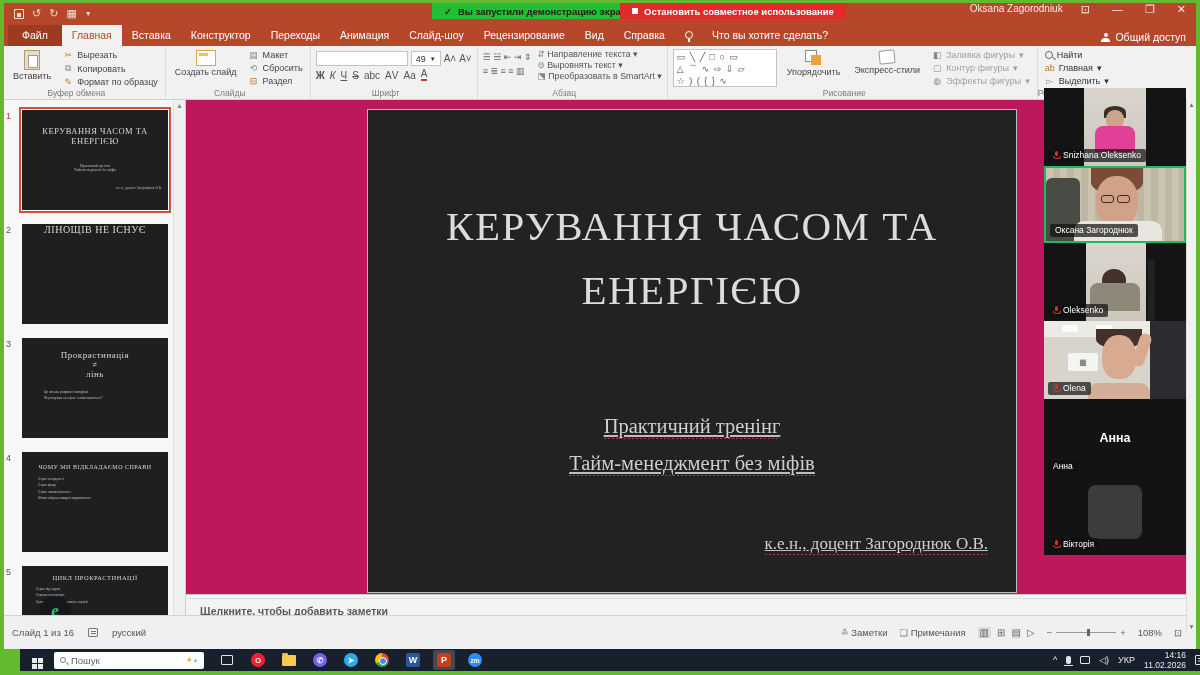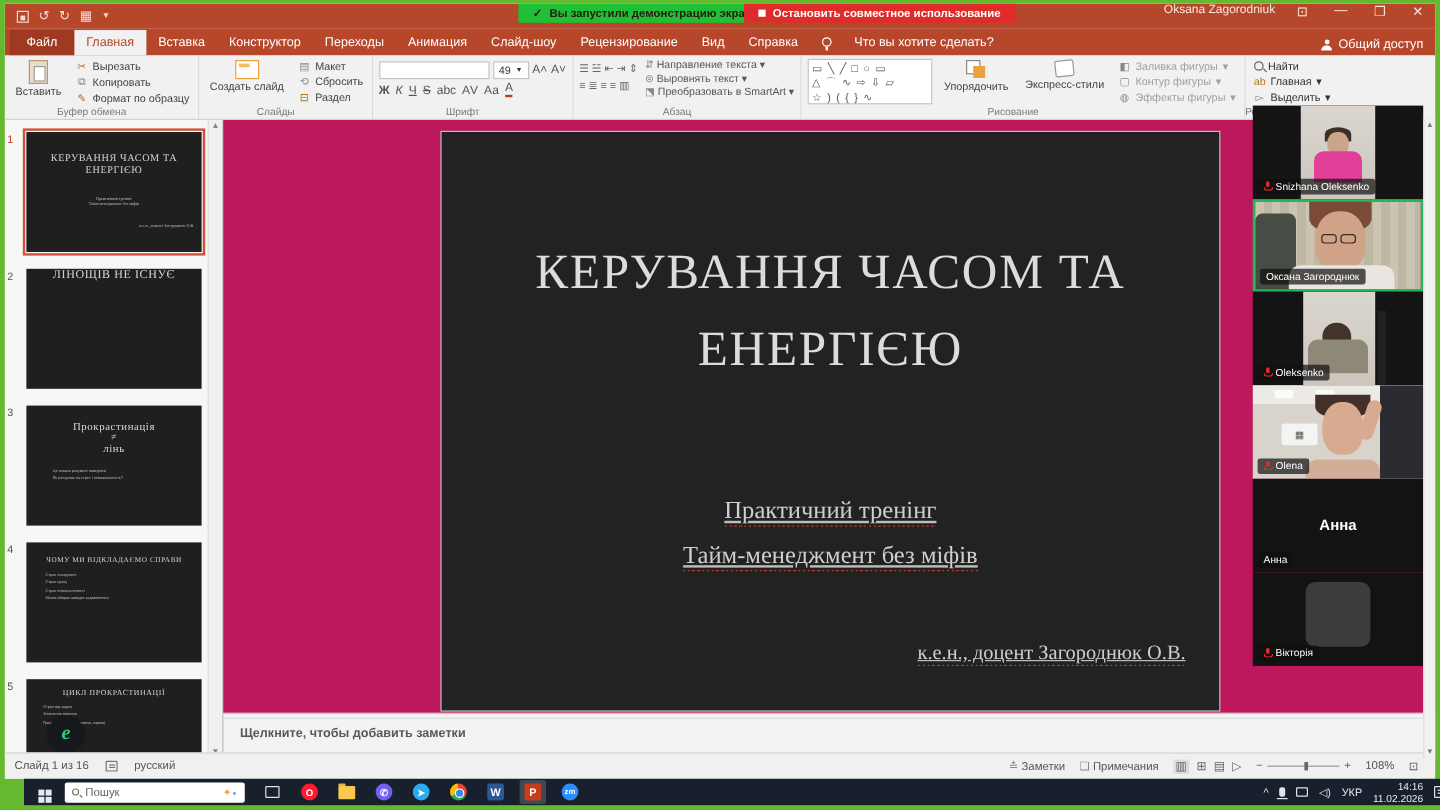--- a/index.html
+++ b/index.html
@@ -85,21 +85,21 @@
   .canvas { flex:1; position:relative; }
   .slide { position:absolute; left:182px; top:10px; width:648px; height:482px; background:#222222; color:#d9d9d9; font-family:"Liberation Serif",serif; box-shadow:0 0 0 1px #bdbdbd; }
   .slide-title { position:absolute; top:85px; left:40px; right:40px; text-align:center; font-size:41px; letter-spacing:1.5px; line-height:1.55; color:#dcdcdc; }
   .slide-sub { position:absolute; top:298px; left:0; right:0; text-align:center; font-size:20.5px; line-height:1.8; color:#cfcfcf; }
   .squig { text-decoration:underline; text-decoration-color:#bdbdbd; padding-bottom:2px; background-image:repeating-linear-gradient(90deg,#b03a2e 0 2px,transparent 2px 4px); background-size:100% 1px; background-repeat:no-repeat; background-position:left bottom; }
   .slide-author { position:absolute; right:28px; bottom:38px; font-size:17px; color:#cfcfcf; }
 
   .notes { height:38px; background:#f3f3f3; border-top:1px solid #c9c7c5; font-size:10.5px; color:#595959; padding:10px 0 0 14px; position:relative;font-weight:bold; }
   .notes::before { content:""; position:absolute; top:3px; left:0; right:0; height:1px; background:#dddddd; }
 
-  .statusbar { position:absolute; left:0; right:0; bottom:0; height:22px; background:#f0f0f0; border-top:1px solid #d6d4d2; font-size:9.5px; color:#555; display:flex; align-items:center;margin-top:45px; }
+  .statusbar { position:absolute; left:0; right:0; bottom:0; height:34px; background:#f0f0f0; border-top:1px solid #d6d4d2; font-size:9.5px; color:#555; display:flex; align-items:center;margin-top:45px; }
   .sb-left { display:flex; gap:14px; padding-left:8px; align-items:center; }
   .ic-spell { display:inline-block; width:10px; height:9px; border:1px solid #777; border-radius:1px; position:relative; }
   .ic-spell::after { content:""; position:absolute; left:2px; top:2px; width:5px; height:1px; background:#777; box-shadow:0 2px 0 #777; }
   .sb-right { margin-left:auto; display:flex; gap:12px; align-items:center; padding-right:14px; }
   .viewbtns { display:flex; gap:6px; font-size:10px; color:#666; }
   .viewbtns .act { background:#dcdcdc; padding:0 2px; }
   .zoomline { display:flex; align-items:center; gap:4px; color:#666; }
   .ztrack { width:60px; height:1px; background:#999; position:relative; }
   .zthumb { position:absolute; left:52%; top:-3px; width:3px; height:7px; background:#666; }
 

